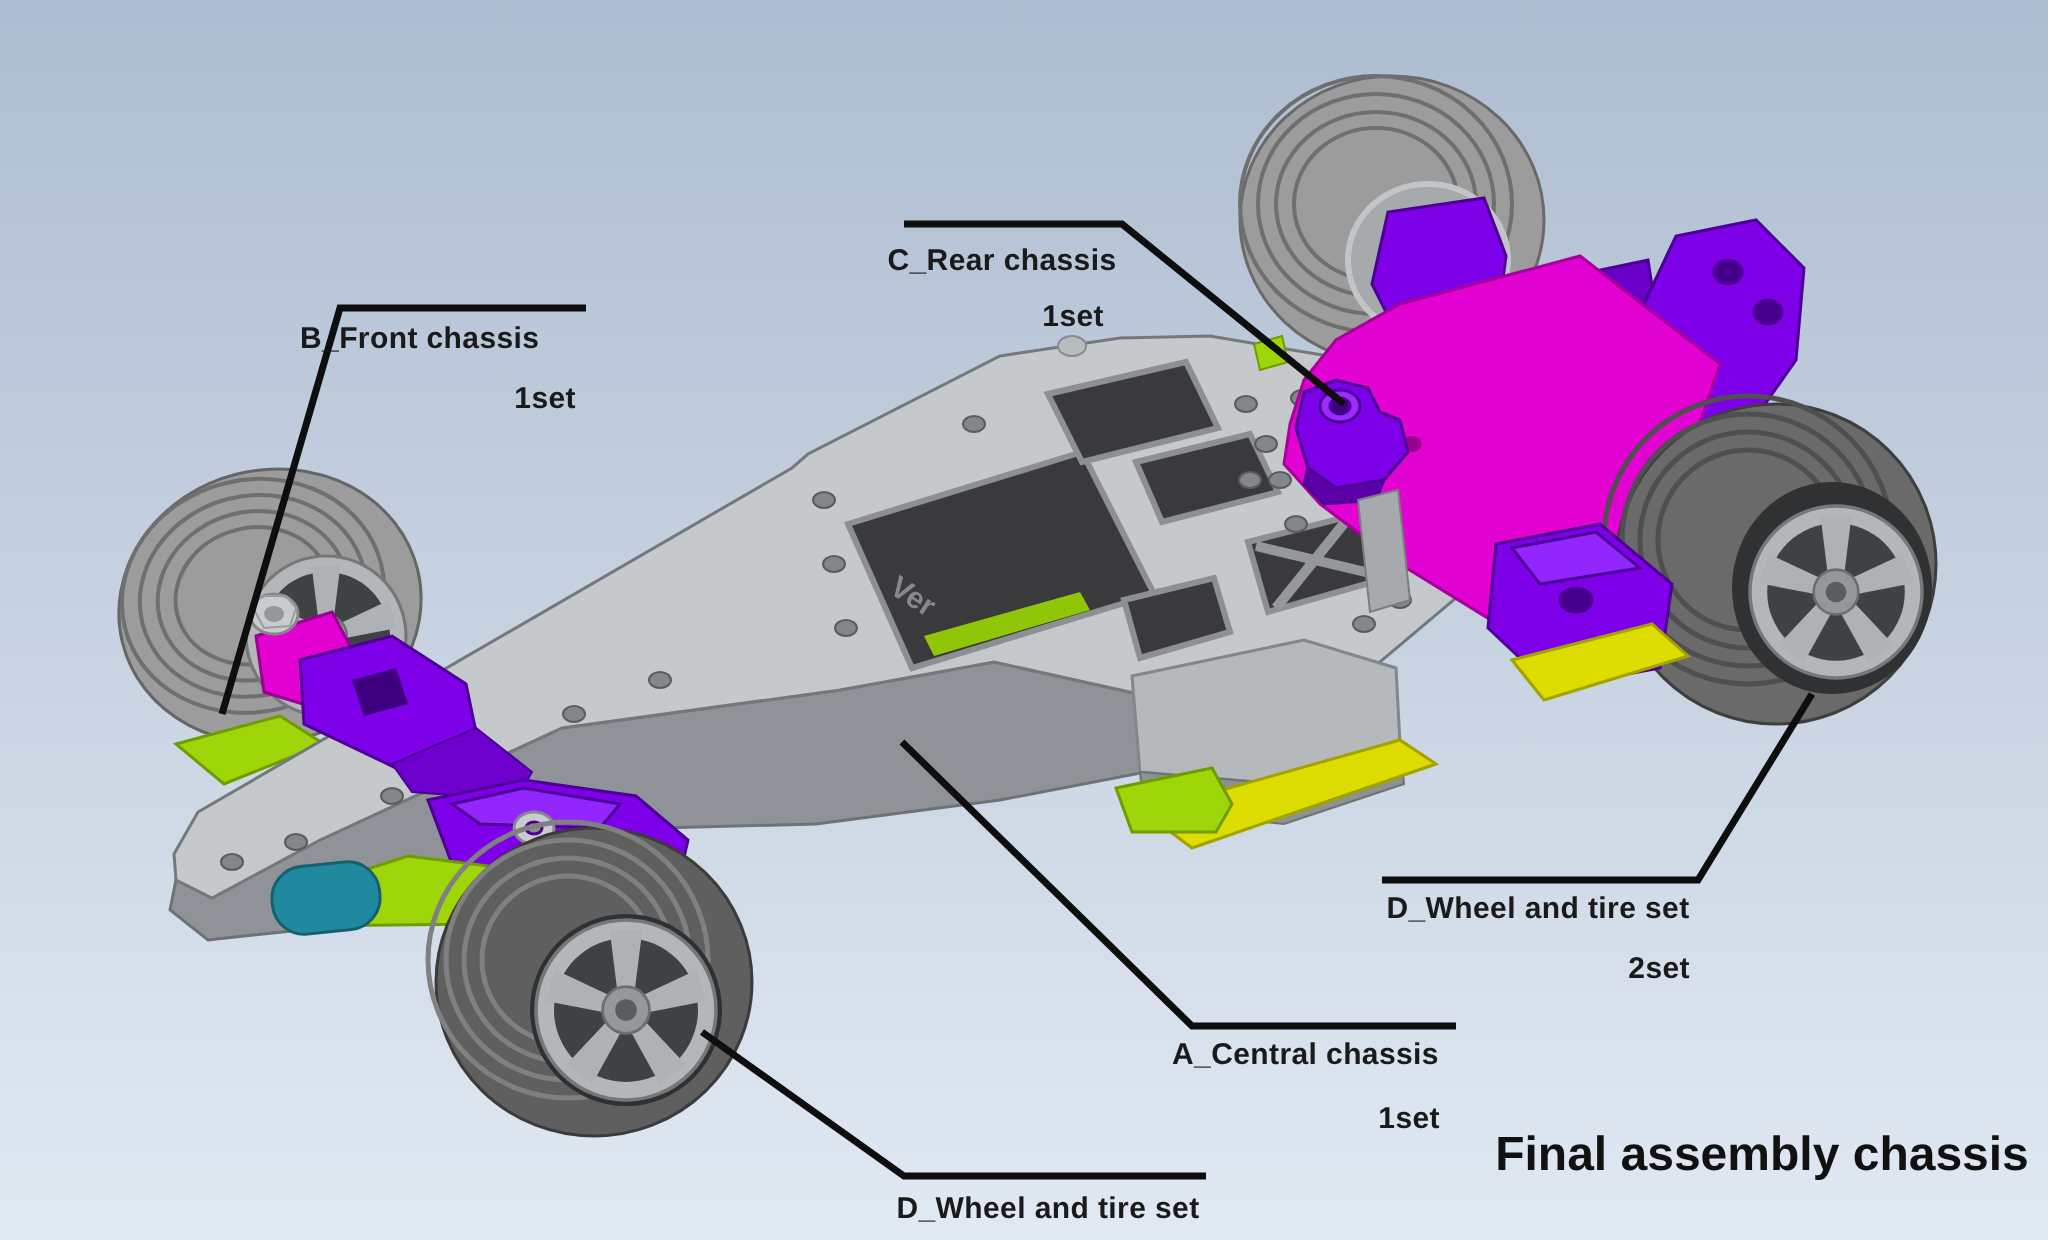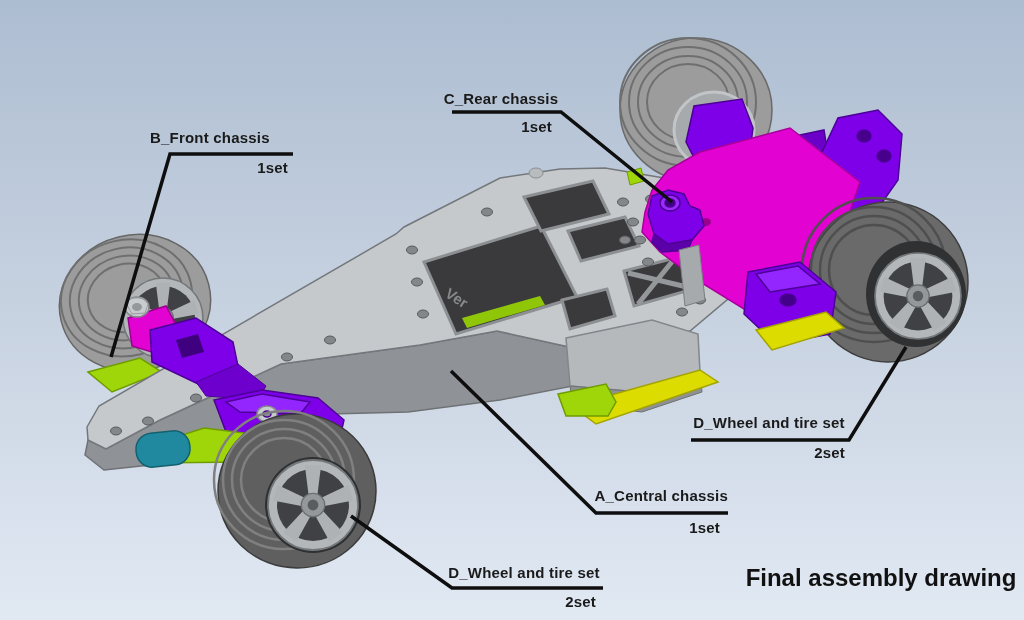--- a/index.html
+++ b/index.html
@@ -11,20 +11,21 @@
     font-family:"Liberation Sans",sans-serif;
   }
   #model-svg{position:absolute;left:0;top:0;}
   .callout-label{
     position:absolute;
     font-weight:bold;
     font-size:15px;
     color:#1a1a1a;
     letter-spacing:.2px;
     white-space:nowrap;
+    margin-top:32px;
   }
   .qty{font-size:15px;}
   #drawing-title{
     position:absolute;
     left:740px;top:564px;width:282px;
     font-weight:bold;font-size:24px;color:#111;
     text-align:center;white-space:nowrap;
   }
 </style>
 </head>
@@ -212,21 +213,21 @@
 
 <div class="callout-label" style="left:150px;top:129px;width:148px;text-align:left">B_Front chassis</div>
 <div class="callout-label qty" style="left:140px;top:159px;width:148px;text-align:right">1set</div>
 
 <div class="callout-label" style="left:438px;top:90px;width:126px;text-align:center">C_Rear chassis</div>
 <div class="callout-label qty" style="left:430px;top:118px;width:122px;text-align:right">1set</div>
 
 <div class="callout-label" style="left:688px;top:414px;width:162px;text-align:center">D_Wheel and tire set</div>
 <div class="callout-label qty" style="left:690px;top:444px;width:155px;text-align:right">2set</div>
 
-<div class="callout-label" style="left:586px;top:487px;width:142px;text-align:right">A_Central chassis</div>
+<div class="callout-label" style="left:586px;top:487px;width:142px;text-align:left">A_Central chassis</div>
 <div class="callout-label qty" style="left:578px;top:519px;width:142px;text-align:right">1set</div>
 
 <div class="callout-label" style="left:444px;top:564px;width:160px;text-align:center">D_Wheel and tire set</div>
 <div class="callout-label qty" style="left:440px;top:593px;width:156px;text-align:right">2set</div>
 
-<div id="drawing-title">Final assembly drawing</div>
+<div id="drawing-title">Final assembly chassis</div>
 
 </div>
 
 </body></html>

